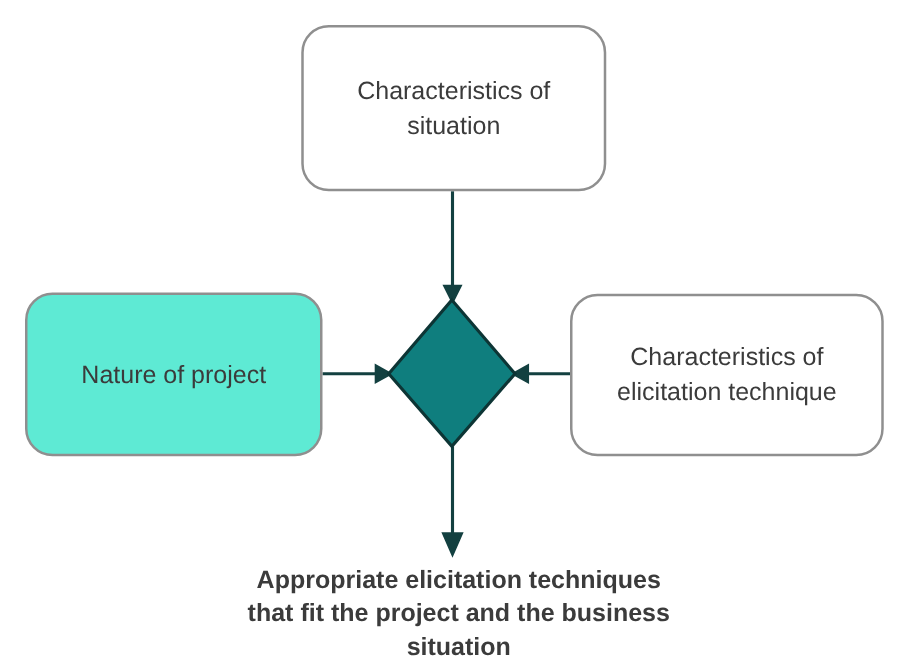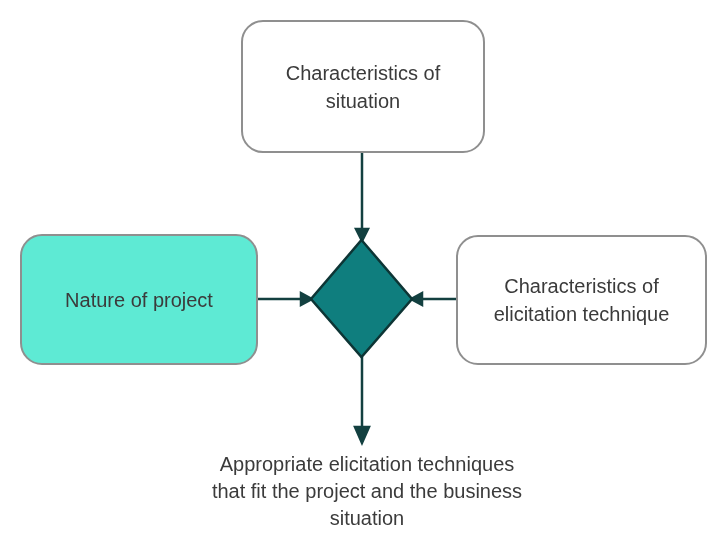--- a/index.html
+++ b/index.html
@@ -98,16 +98,16 @@
   </svg>
 
   <div class="node node-top" style="border-color: rgb(143, 143, 143); color: rgb(59, 59, 59); background-color: rgb(255, 255, 255);">Characteristics of
 situation</div>
 
   <div class="node node-left" style="border-color: rgb(143, 143, 143); color: rgb(59, 59, 59); background-color: #5eead4;">Nature of project</div>
 
   <div class="node node-right" style="border-color: rgb(143, 143, 143); color: rgb(59, 59, 59); background-color: rgb(255, 255, 255);">Characteristics of
 elicitation technique</div>
 
-  <div class="caption" style="color: rgb(59, 59, 59);">Appropriate elicitation techniques
+  <div class="caption" style="color: rgb(59, 59, 59); font-weight: bold;">Appropriate elicitation techniques
 that fit the project and the business
 situation</div>
 </div>
 
 </body></html>

